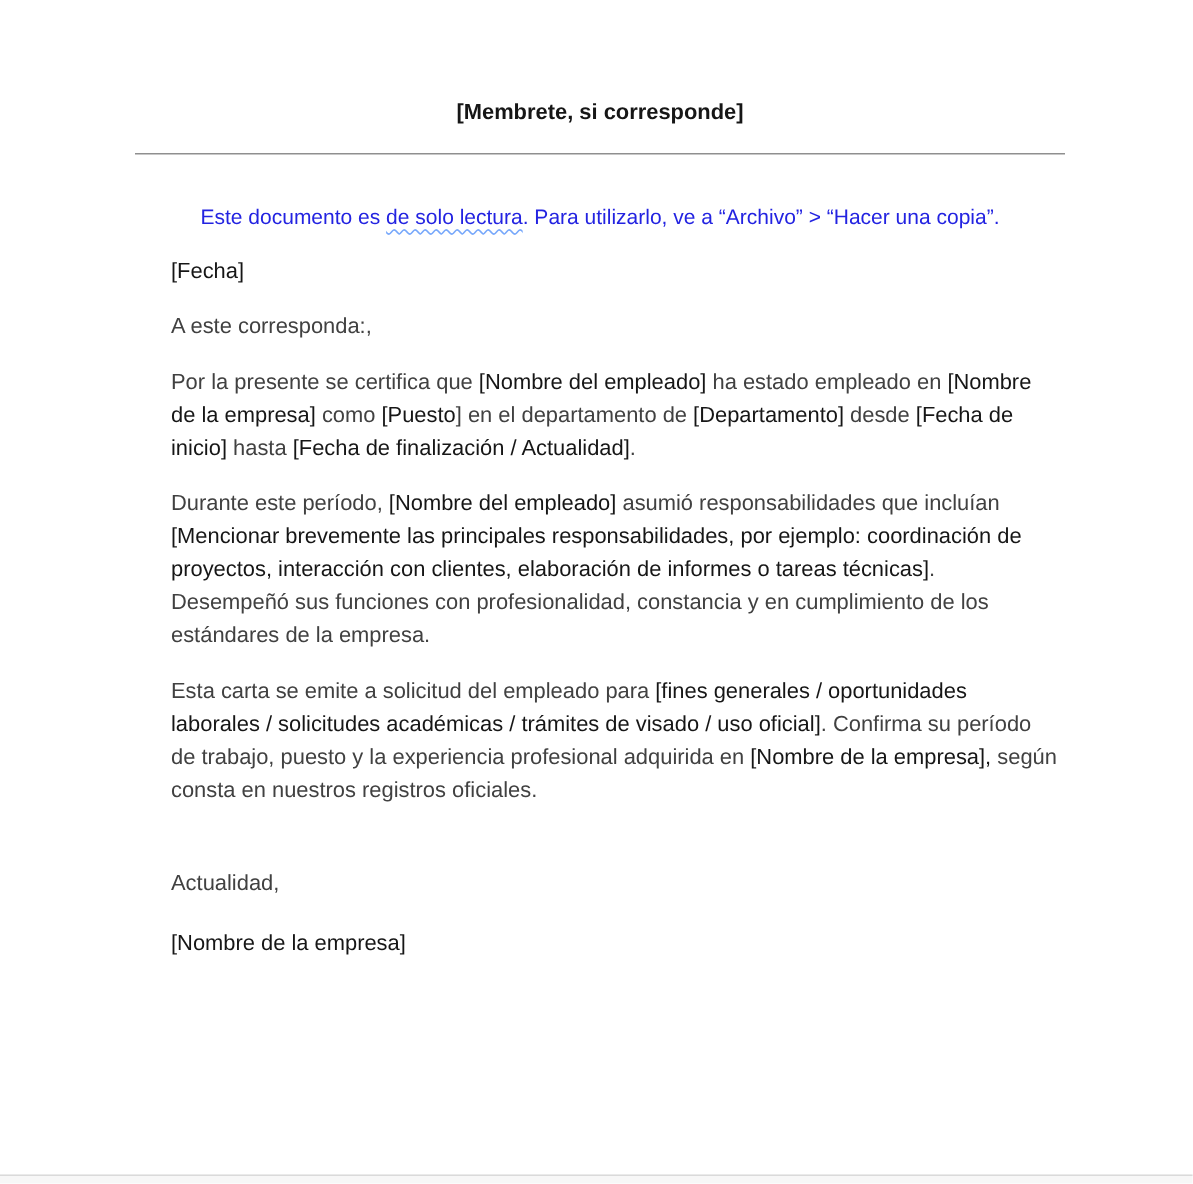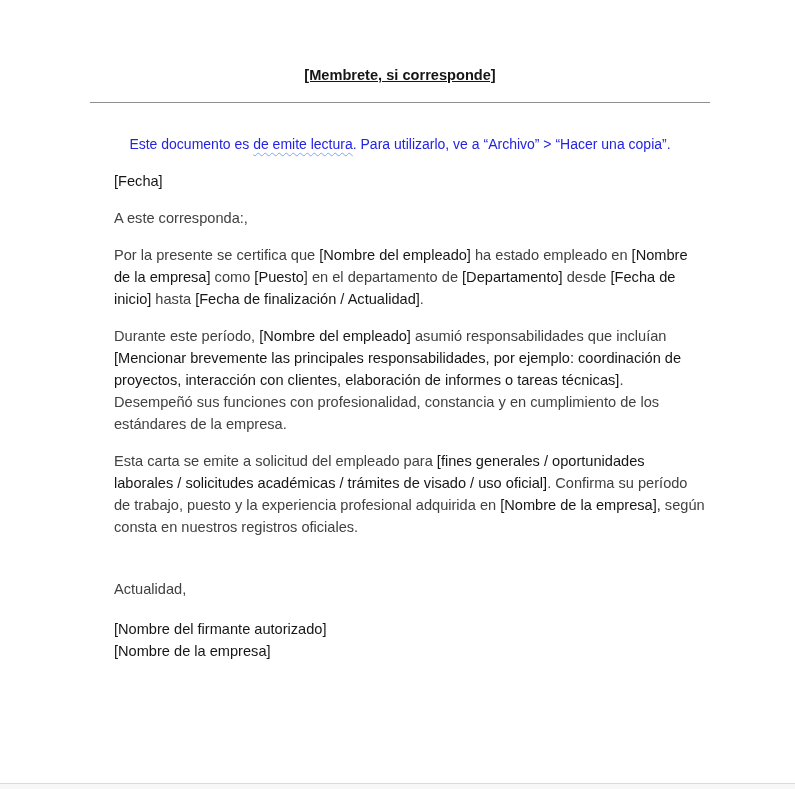--- a/index.html
+++ b/index.html
@@ -29,21 +29,20 @@
     box-sizing:border-box;
     padding:64px 85px 0 90px;
   }
   .letterhead{
     text-align:center;
     font-weight:bold;
     font-size:14.6px;
     line-height:22px;
     color:var(--text_bold);
     margin:0;
-    text-decoration:underline;
   }
   .rule{
     border:none;
     border-top:1px solid var(--rule_gray);
     margin:16px 0 0 0;
     height:0;
   }
   .notice{
     margin:30px -22px 0 -22px;
     text-align:center;
@@ -82,35 +81,34 @@
 </style>
 </head>
 <body>
 
 <div class="doc-page">
 
   <p class="letterhead">[Membrete, si corresponde]</p>
 
   <hr class="rule">
 
-  <p class="notice"><span class="b">Este documento es </span><span class="b squiggle">de emite lectura</span><span class="b">. Para utilizarlo, ve a “Archivo” &gt; “Hacer una copia”.</span></p>
+  <p class="notice"><span class="b">Este documento es </span><span class="b squiggle">de solo lectura</span><span class="b">. Para utilizarlo, ve a “Archivo” &gt; “Hacer una copia”.</span></p>
 
   <p class="para"><span class="b">[Fecha]</span></p>
 
   <p class="para"><span>A este corresponda:,</span></p>
 
   <p class="para"><span>Por la presente se certifica que </span><span class="b">[Nombre del empleado]</span><span> ha estado empleado en </span><span class="b">[Nombre de la empresa]</span><span> como </span><span class="b">[Puesto</span><span>] en el departamento de </span><span class="b">[Departamento]</span><span> desde </span><span class="b">[Fecha de inicio]</span><span> hasta </span><span class="b">[Fecha de finalización / Actualidad]</span><span>.</span></p>
 
   <p class="para"><span>Durante este período, </span><span class="b">[Nombre del empleado]</span><span> asumió responsabilidades que incluían </span><span class="b">[Mencionar brevemente las principales responsabilidades, por ejemplo: coordinación de proyectos, interacción con clientes, elaboración de informes o tareas técnicas]</span><span>. Desempeñó sus funciones con profesionalidad, constancia y en cumplimiento de los estándares de la empresa.</span></p>
 
   <p class="para"><span>Esta carta se emite a solicitud del empleado para </span><span class="b">[fines generales / oportunidades laborales / solicitudes académicas / trámites de visado / uso oficial]</span><span>. Confirma su período de trabajo, puesto y la experiencia profesional adquirida en </span><span class="b">[Nombre de la empresa],</span><span> según consta en nuestros registros oficiales.</span></p>
 
 
   <p class="para closing"><span>Actualidad,</span></p>
 
   <div class="signature-block">
-    <p class="para"><span class="b">[Nombre del firmante autorizado]</span></p>
     <p class="para"><span class="b">[Nombre de la empresa]</span></p>
   </div>
 
   <div class="footer-strip"></div>
 
 </div>
 
 </body></html>

